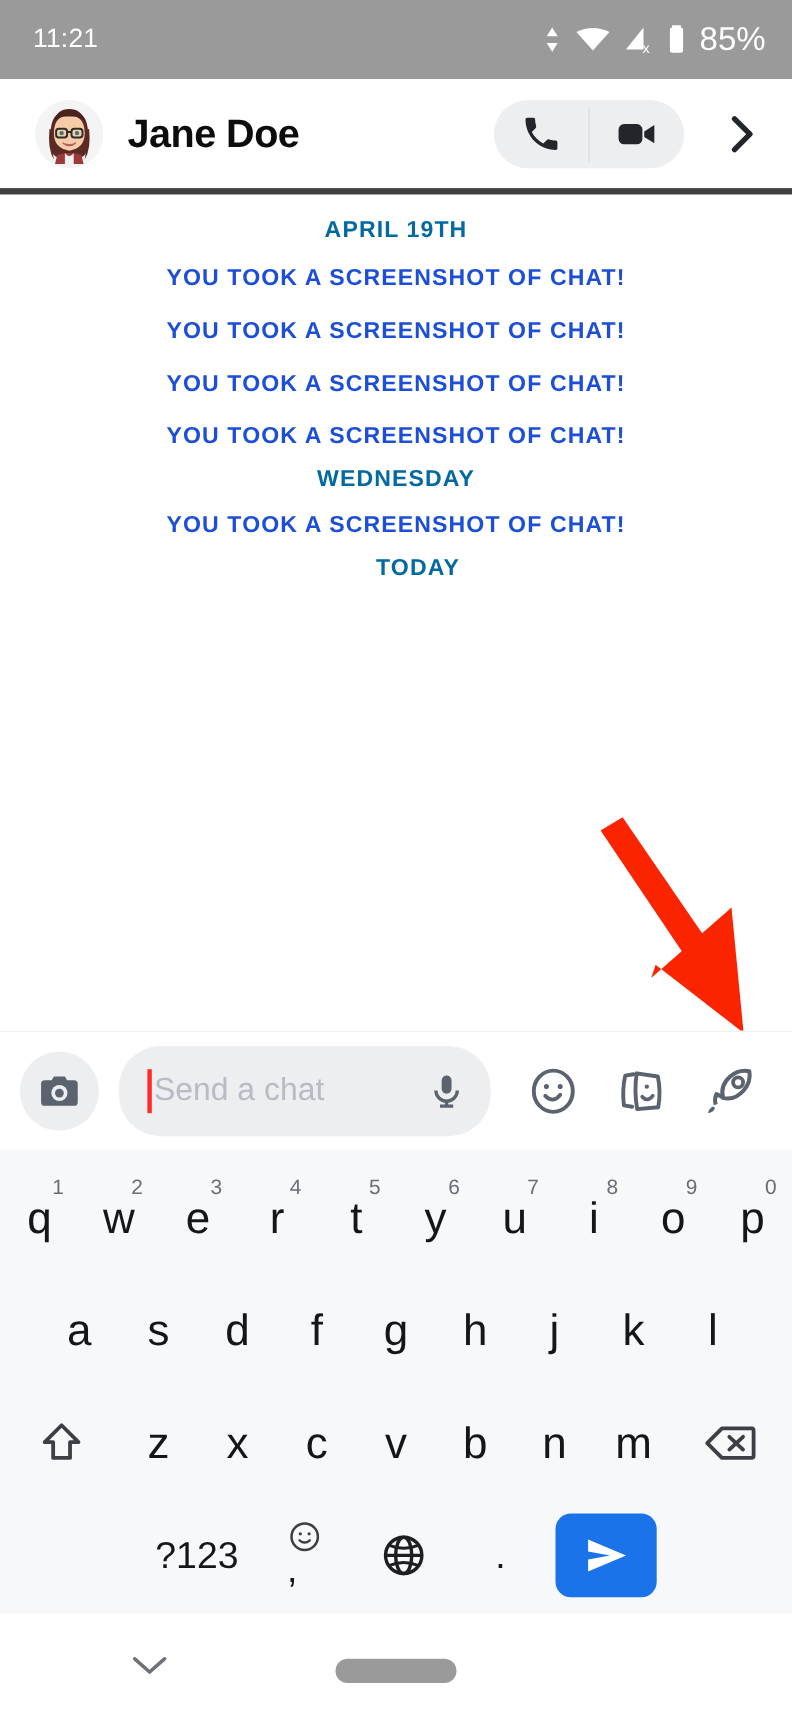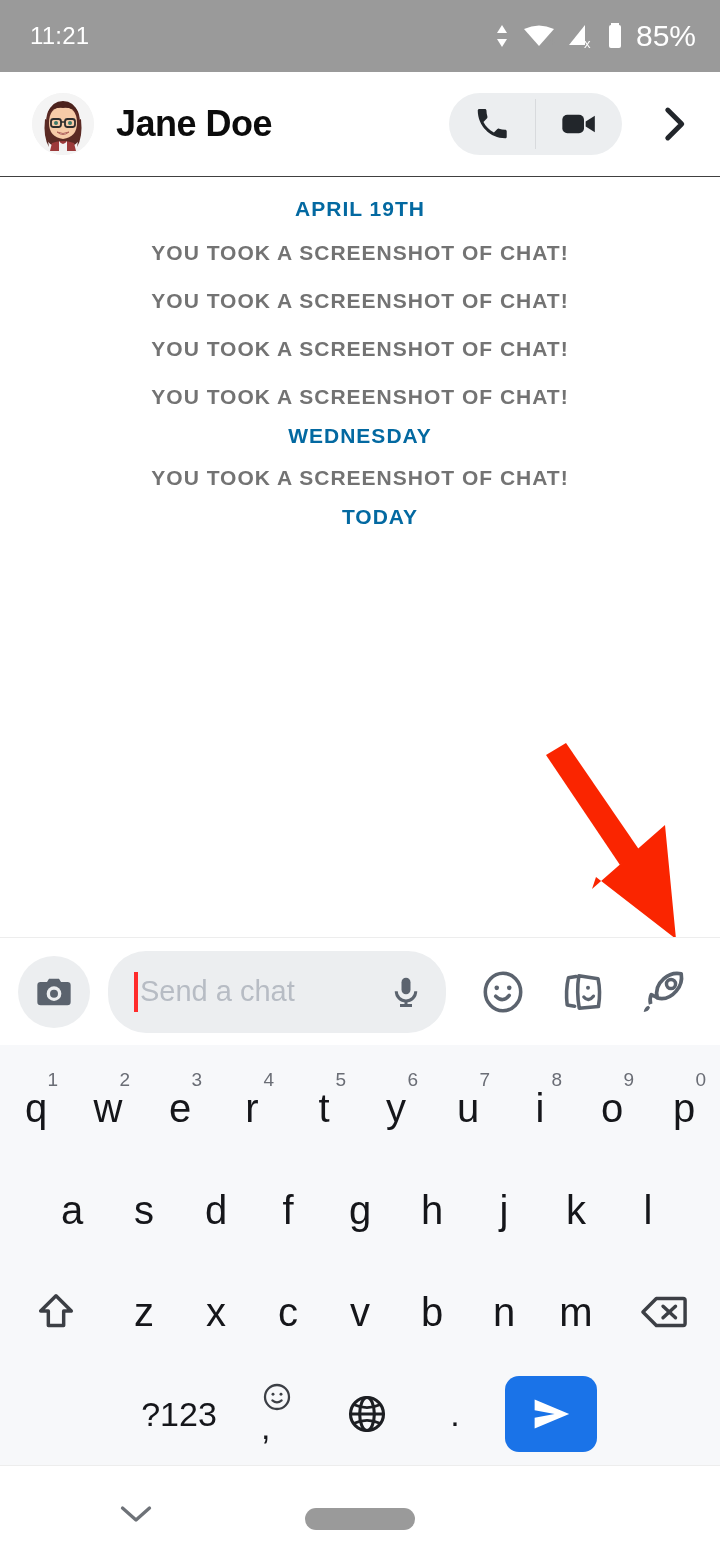--- a/index.html
+++ b/index.html
@@ -28,21 +28,21 @@
   .status-icons { display:flex; align-items:center; gap:10px; }
   .status-icons svg { display:block; }
   .battery-pct { font-size:30px; font-weight:400; margin-left:2px; }
 
   
   .header {
     height:105px; flex:0 0 105px;
     display:flex; align-items:center;
     padding:0 18px 0 32px;
     background:#ffffff;
-    border-bottom:1px solid #404040;
+    border-bottom:6px solid #404040;
   }
   .avatar {
     width:62px; height:62px; border-radius:50%;
     background:#f2f2f2; overflow:hidden; flex:0 0 62px;
     display:block;
   }
   .avatar svg { display:block; width:62px; height:62px; }
   .header-name {
     font-size:36px; font-weight:bold; color:#0c0c0c;
     margin-left:22px; letter-spacing:-0.5px; white-space:nowrap;
@@ -66,21 +66,21 @@
     padding-top:14px;
   }
   .chat-line {
     text-align:center;
     font-size:21px;
     letter-spacing:1.0px;
     color:#c9cdd6;
     font-weight:600;
   }
   .chat-line.divider { color:#0369a1; }
-  .chat-line.screenshot { color:#737373; }
+  .chat-line.screenshot { color:#1d4ed8; }
 
   
   .arrow-anno {
     position:absolute; left:0; top:0; width:720px; height:100%;
     pointer-events:none;
   }
 
   
   .input-bar {
     flex:0 0 108px; height:108px;

